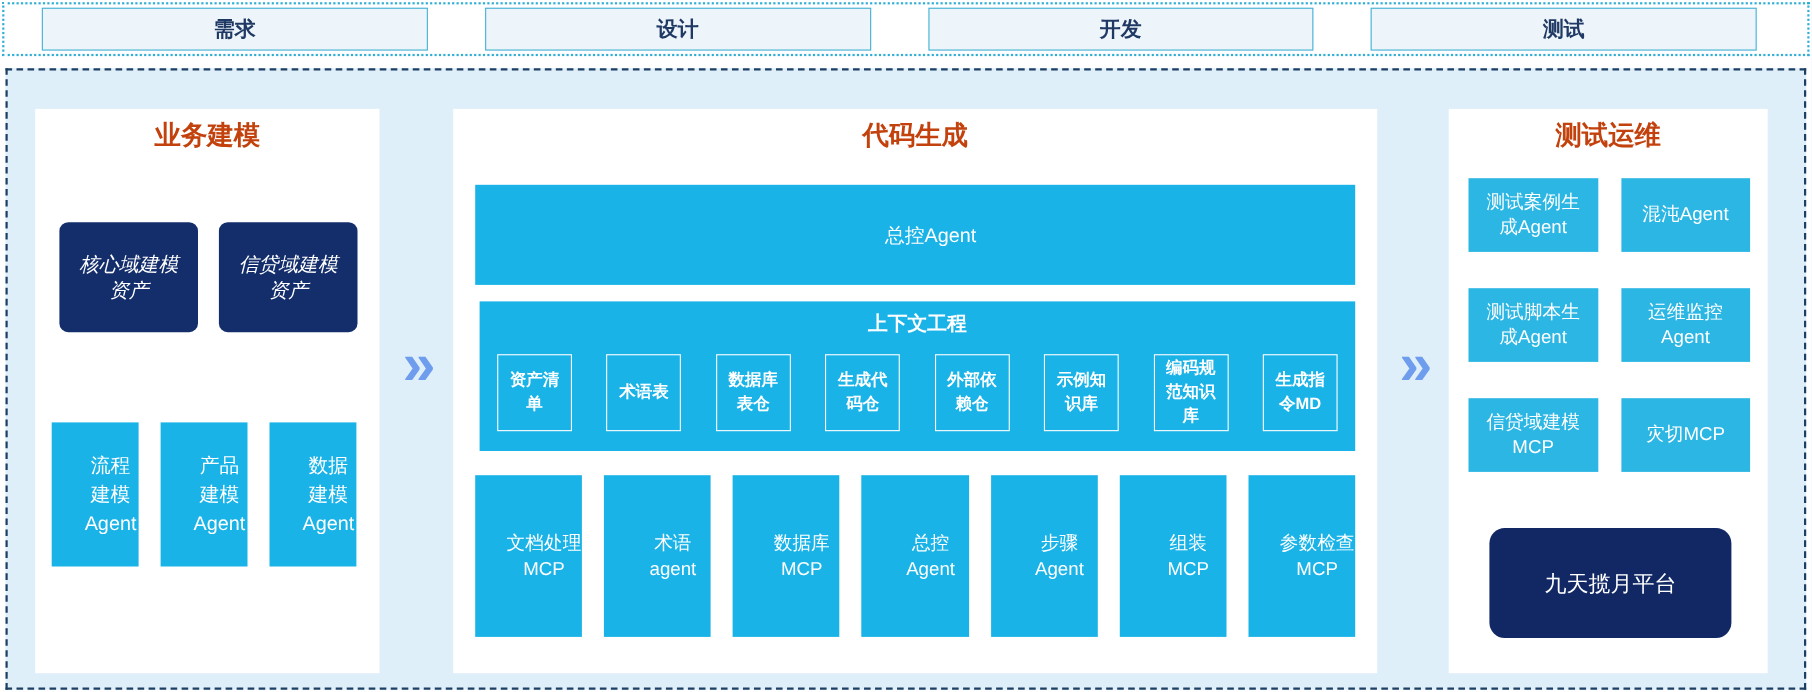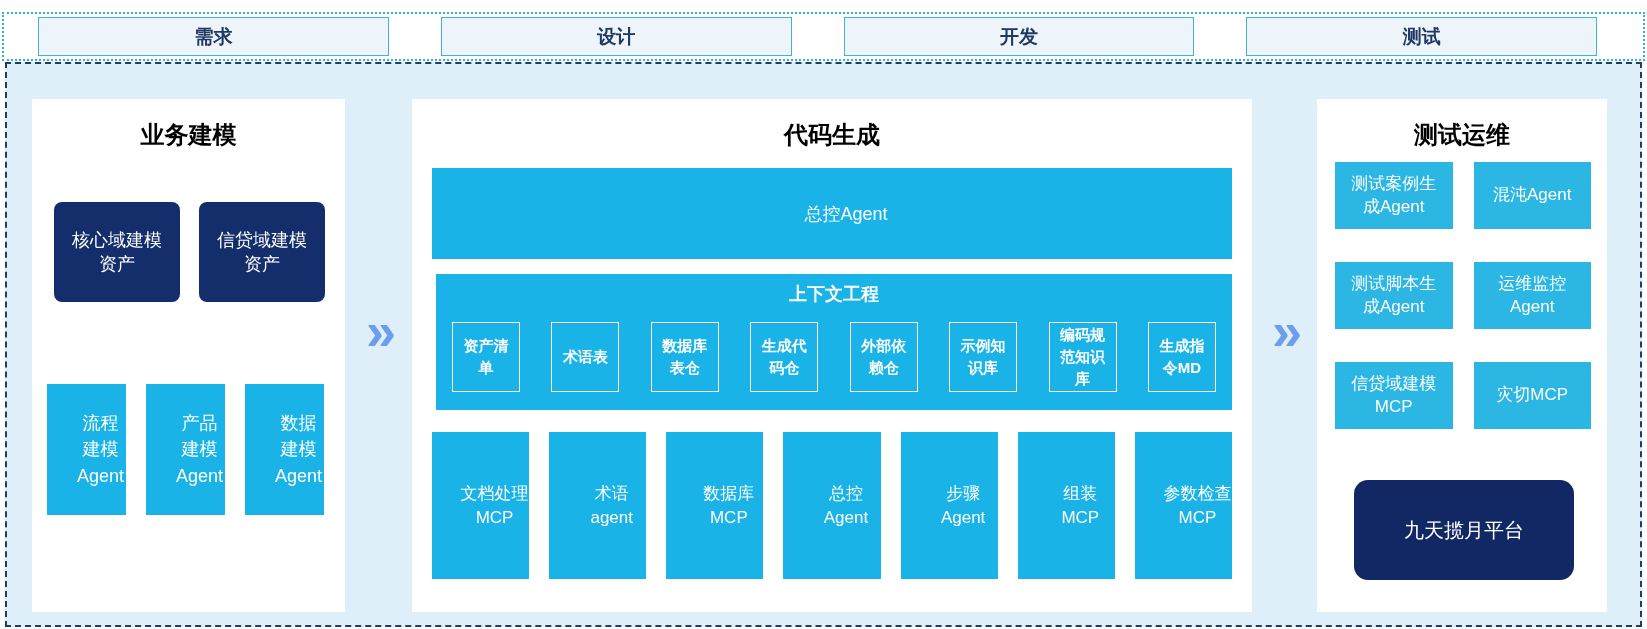--- a/index.html
+++ b/index.html
@@ -3,53 +3,53 @@
 <meta charset="utf-8">
 <style>
   html,body{margin:0;padding:0;}
   body{
     width:1647px;height:629px;position:relative;overflow:hidden;
     background:#ffffff;
     font-family:"Liberation Sans","DejaVu Sans",sans-serif;
   }
   
   .top-strip{
-    position:absolute;left:2px;top:12px;right:2px;height:49px;
+    position:absolute;left:2px;top:2px;right:2px;height:49px;
     border:2px dotted #2fafd6;background:#ffffff;
     display:flex;align-items:center;gap:52px;
     padding:0 46px 0 34px;box-sizing:border-box;
   }
   .phase-box{
     flex:1;height:37px;
     background:#edf5fa;border:1px solid #41b1d4;
     display:flex;align-items:center;justify-content:center;
     font-size:19px;font-weight:700;color:#203864;
   }
   
   .main{
     position:absolute;left:5px;top:62px;width:1633px;height:561px;
     border:2px dashed #1d3f63;background:#dfeffa;
   }
   .panel{position:absolute;top:35px;height:513px;background:#ffffff;}
   .panel-title{
-    margin:0;padding-top:20px;text-align:center;
-    font-size:24px;font-weight:700;color:#000000;
+    margin:0;padding-top:8px;text-align:center;
+    font-size:24px;font-weight:700;color:#c2410c;
   }
   .box{
     display:flex;align-items:center;justify-content:center;
     text-align:center;color:#ffffff;white-space:pre-line;
     box-sizing:border-box;
   }
   .cyan{background:#19b3e8;padding-left:28px;}
   .cyan-light{background:#2cb6e4;}
   .navy{background:#132e6b;border-radius:8px;}
   
   .panel-business{left:25px;width:313px;}
   .row-assets{position:absolute;top:103px;left:22px;right:20px;display:flex;gap:19px;}
-  .row-assets .box{flex:1;height:100px;font-size:18px;line-height:1.35;}
+  .row-assets .box{flex:1;height:100px;font-size:18px;line-height:1.35;font-style:italic;}
   .row-agents{position:absolute;top:285px;left:15px;right:21px;display:flex;gap:20px;}
   .row-agents .box{flex:1;height:131px;font-size:18px;line-height:1.45;}
   
   .panel-codegen{left:405px;width:840px;}
   .master-bar{position:absolute;top:69px;left:20px;right:20px;height:91px;font-size:18px;}
   .context-box{
     position:absolute;top:175px;left:24px;right:20px;height:136px;
     background:#19b3e8;box-sizing:border-box;padding:8px 16px 0 16px;font-weight:bold;
   }
   .context-title{text-align:center;color:#ffffff;font-size:18px;margin:0;}

